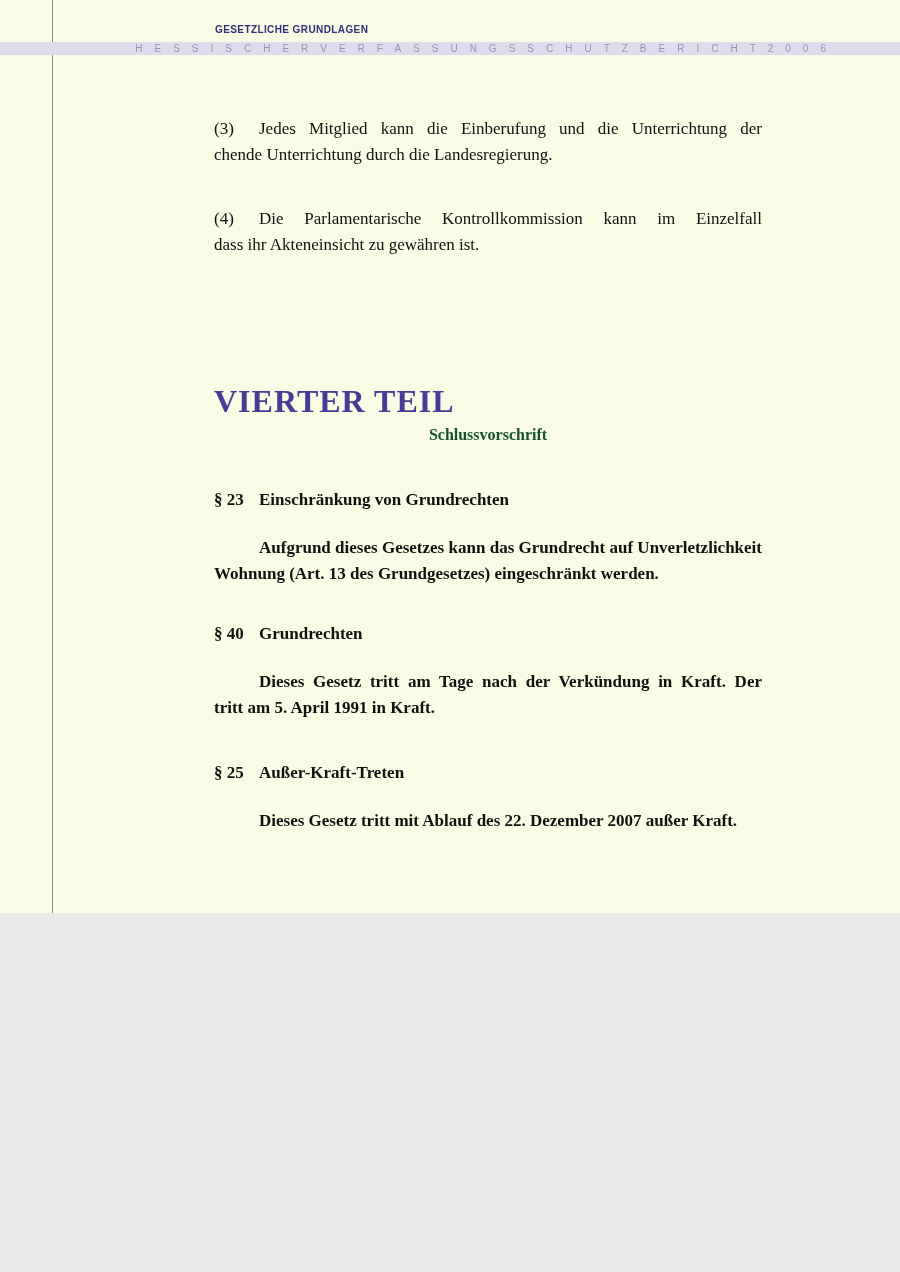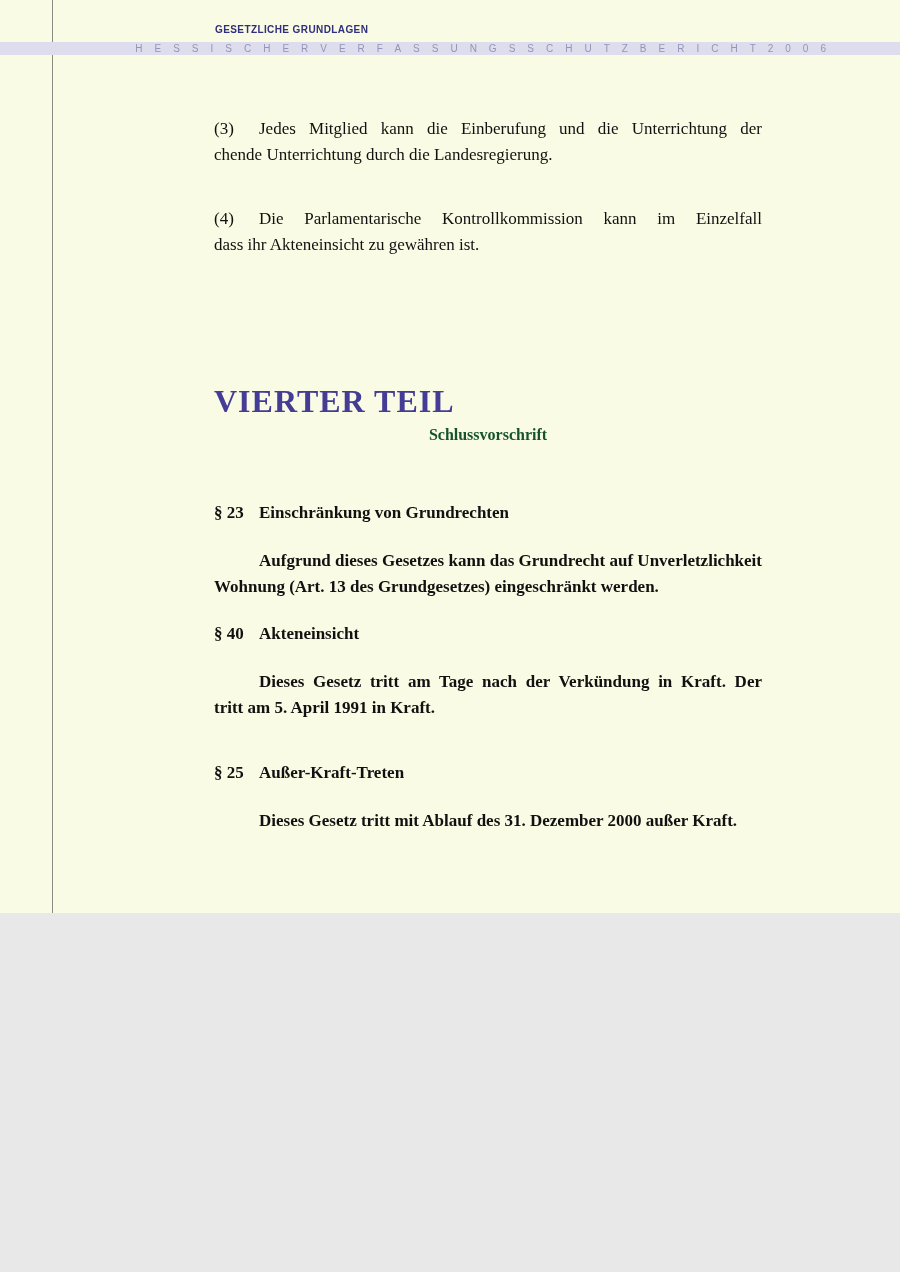--- a/index.html
+++ b/index.html
@@ -93,40 +93,40 @@
     </div>
 
     <div class="block" style="top:206px">
       <div class="jline"><span class="num">(4)</span><span>Die Parlamentarische Kontrollkommission kann im Einzelfall beschließen,</span></div>
       <div class="line"><span>dass ihr Akteneinsicht zu gewähren ist.</span></div>
     </div>
 
     <h1 class="part-title">VIERTER TEIL</h1>
     <h2 class="part-subtitle">Schlussvorschrift</h2>
 
-    <div class="block" style="top:500px">
+    <div class="block" style="top:487px">
       <div class="line sec-heading"><span class="num">§ 23</span><span>Einschränkung von Grundrechten</span></div>
       <div class="sec-par">
         <div class="jline"><span class="indent"></span><span>Aufgrund dieses Gesetzes kann das Grundrecht auf Unverletzlichkeit der</span></div>
         <div class="line"><span>Wohnung (Art. 13 des Grundgesetzes) eingeschränkt werden.</span></div>
       </div>
     </div>
 
     <div class="block" style="top:621px">
-      <div class="line sec-heading"><span class="num">§ 40</span><span>Akteneinsicht</span></div>
+      <div class="line sec-heading"><span class="num">§ 40</span><span>Grundrechten</span></div>
       <div class="sec-par">
         <div class="jline"><span class="indent"></span><span>Dieses Gesetz tritt am Tage nach der Verkündung in Kraft. Der Dritte Teil</span></div>
         <div class="line"><span>tritt am 5. April 1991 in Kraft.</span></div>
       </div>
     </div>
 
     <div class="block" style="top:760px">
       <div class="line sec-heading"><span class="num">§ 25</span><span>Außer-Kraft-Treten</span></div>
       <div class="sec-par">
-        <div class="line"><span class="indent"></span><span>Dieses Gesetz tritt mit Ablauf des 31. Dezember 2000 außer Kraft.</span></div>
+        <div class="line"><span class="indent"></span><span>Dieses Gesetz tritt mit Ablauf des 22. Dezember 2007 außer Kraft.</span></div>
       </div>
     </div>
 
   </main>
 
   <div class="purple-block"></div>
 
   <div class="page-number">158</div>
 
 </div>

